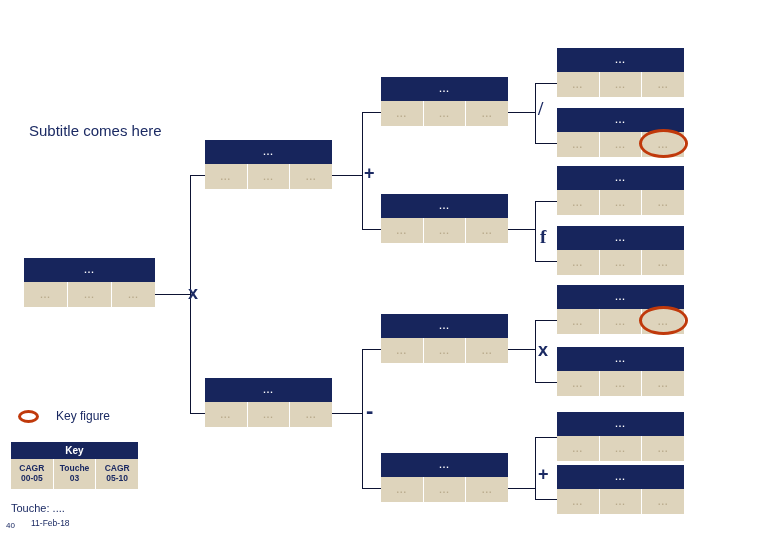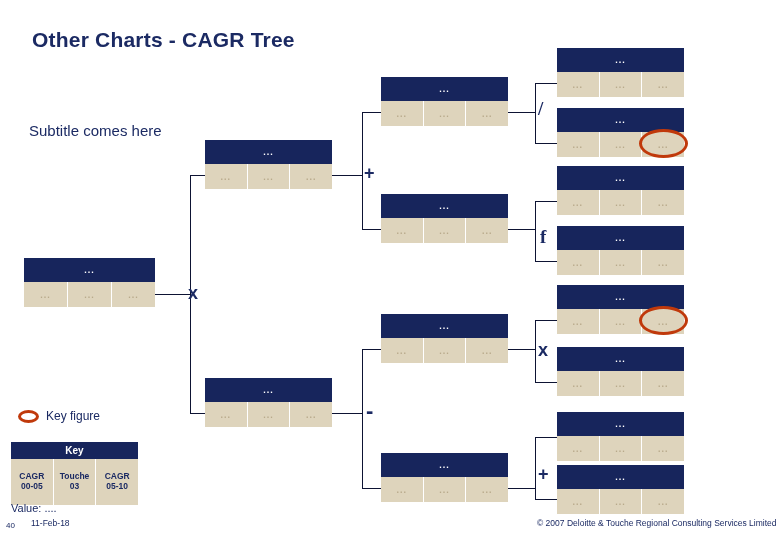--- a/index.html
+++ b/index.html
@@ -73,55 +73,54 @@
     position:absolute;
     border:3px solid #c0390b;
     border-radius:50%;
     background:transparent;
     box-sizing:border-box;
   }
 
   
   .keyfig{
     position:absolute;left:18px;top:409px;
-    display:flex;align-items:center;gap:7px;
+    display:flex;align-items:center;gap:17px;
     font-size:12px;color:#1b2a63;
   }
   .keyfig .ring{
     width:21px;height:13px;
     border:3px solid #c0390b;border-radius:50%;
     box-sizing:border-box;
   }
   .keybox{position:absolute;left:11px;top:442px;width:127px;}
   .keybox .khdr{
     background:#17255c;color:#fff;font-size:10px;font-weight:bold;
     height:17px;display:flex;align-items:center;justify-content:center;
   }
-  .keybox .kcells{display:flex;height:46px;}
+  .keybox .kcells{display:flex;height:30px;}
   .keybox .kcell{
     flex:1 1 0;background:#ded4bc;border-right:1px solid #ffffff;
     color:#1b2a63;font-size:8.5px;font-weight:bold;
     display:flex;flex-direction:column;align-items:center;justify-content:center;
     line-height:1.15;box-sizing:border-box;
   }
   .keybox .kcell:last-child{border-right:none;}
 
   
   .source{position:absolute;left:11px;top:502px;font-size:11px;color:#1b2a63;}
   .pagenum{position:absolute;left:6px;top:521px;font-size:8px;color:#1b2a63;}
   .fdate{position:absolute;left:31px;top:518px;font-size:8.5px;color:#1b2a63;}
   .fdeck{position:absolute;left:91px;top:519px;font-size:8.5px;color:#1b2a63;margin-top:44px;}
   .copyright{position:absolute;left:537px;top:518px;font-size:8.5px;color:#1b2a63;white-space:nowrap;}
 </style>
 </head>
 <body>
 
 <div id="slide">
 
-  <div class="title">Other Charts - CAGR Tree</div>
   <div class="subtitle">Subtitle comes here</div>
 
   <div class="ln h" style="left:155px;top:294px;width:35px;"></div>
 
   <div class="ln v" style="left:190px;top:175px;height:239px;"></div>
 
   <div class="ln h" style="left:190px;top:175px;width:16px;"></div>
 
   <div class="ln h" style="left:190px;top:413px;width:16px;"></div>
 
@@ -321,19 +320,18 @@
         <span>Touche</span>
         <span>03</span>
       </div>
       <div class="kcell">
         <span>CAGR</span>
         <span>05-10</span>
       </div>
     </div>
   </div>
 
-  <div class="source">Value: ....</div>
+  <div class="source">Touche: ....</div>
   <div class="pagenum">40</div>
   <div class="fdate">11-Feb-18</div>
   <div class="fdeck">Timesaver 07</div>
-  <div class="copyright">© 2007 Deloitte &amp; Touche Regional Consulting Services Limited</div>
 
 </div>
 
 </body></html>

